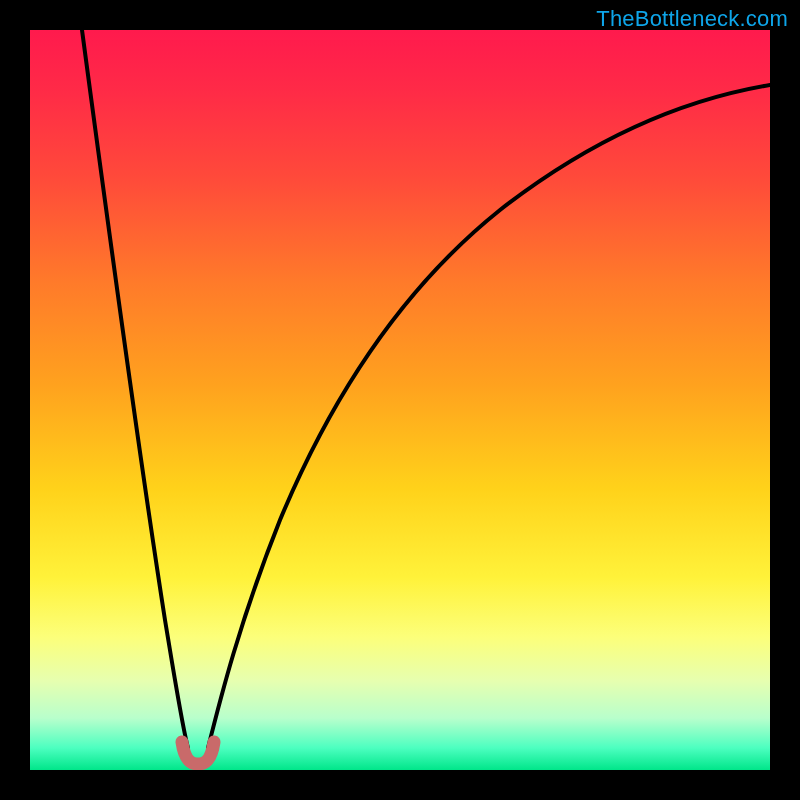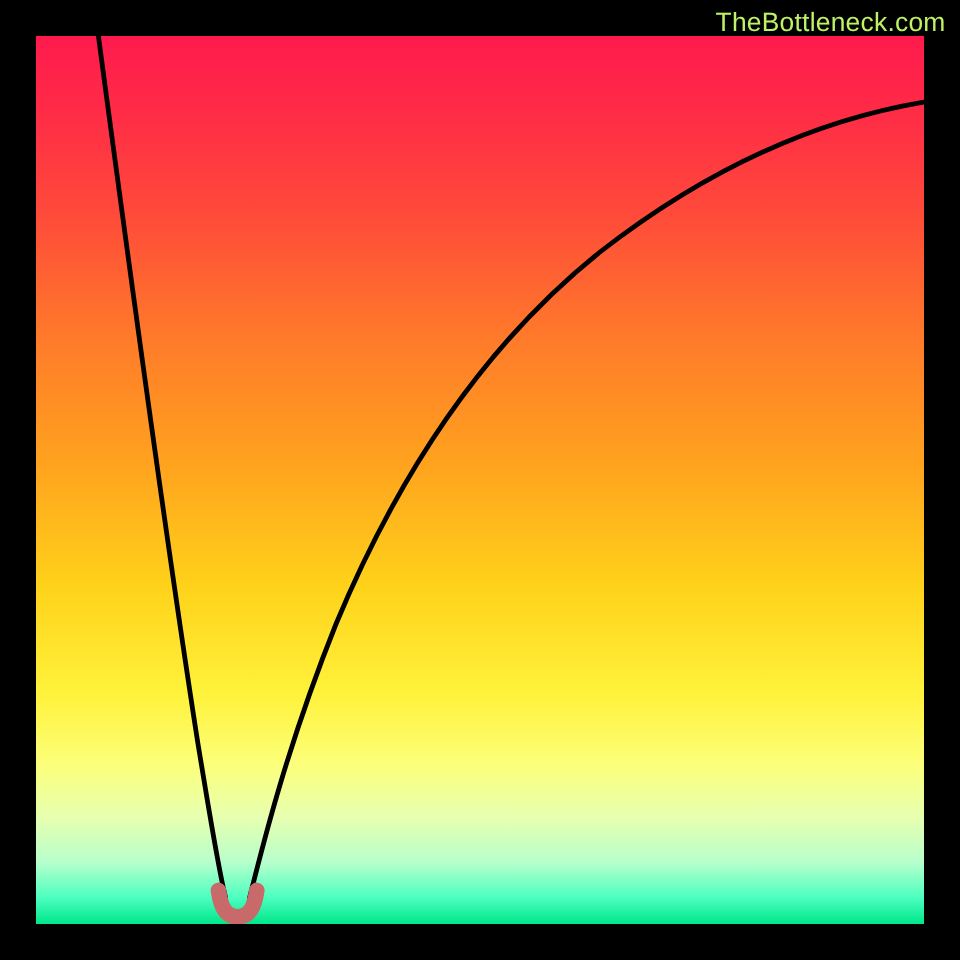--- a/index.html
+++ b/index.html
@@ -29,21 +29,21 @@
       #e6ffb0 88%,
       #b8ffcc 93%,
       #4dffc0 97%,
       #00e68a 100%
     );
   }
   .watermark {
     position: absolute;
     top: 6px;
     right: 12px;
-    color: #bef264;
+    color: #0ea5e9;
     font-size: 22px;
     letter-spacing: 0.2px;
     font-weight: 400;
     user-select: none;
   }
   svg.curves {
     position: absolute;
     left: 0;
     top: 0;
     width: 740px;

